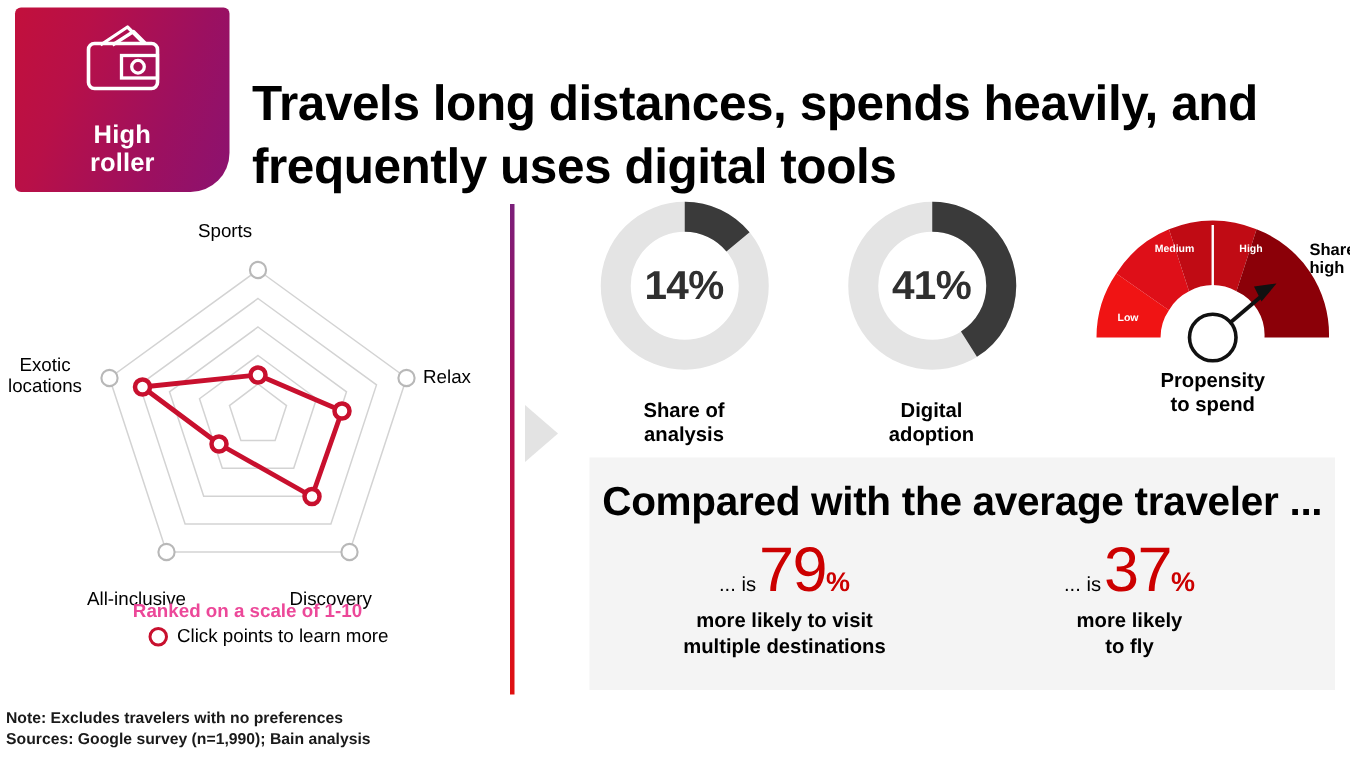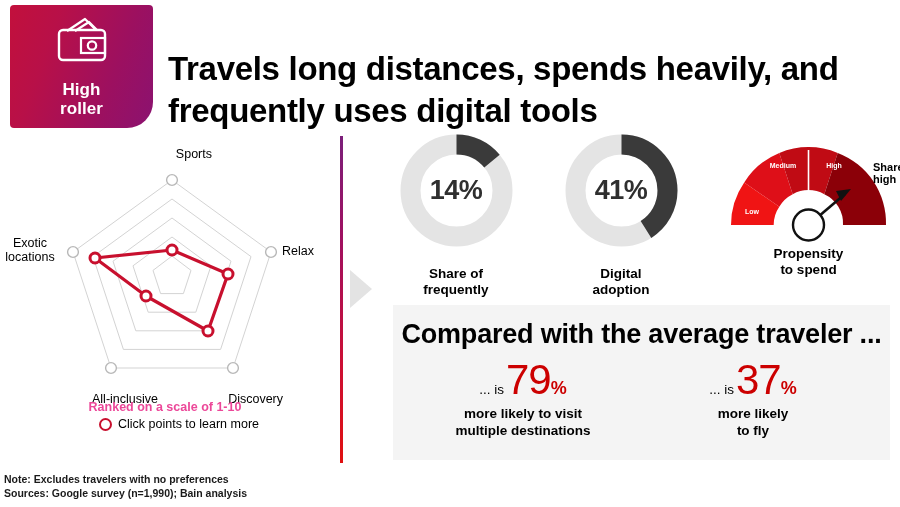--- a/index.html
+++ b/index.html
@@ -66,21 +66,21 @@
     border-bottom: 19px solid transparent;
     border-left: 22px solid #e3e3e3;
   }
 
   
   #radar-panel { position: absolute; left: 0; top: 155px; width: 330px; height: 320px; }
   .radar-axis-label {
     position: absolute;
     font-size: 12.5px;
     color: #000;
-    text-align: right;
+    text-align: left;
     line-height: 1.15;
   }
   #radar-legend {
     position: absolute;
     left: 0; top: 245px; width: 330px;
     text-align: center;
   }
   #radar-legend .legend-title {
     font-size: 12.5px; font-weight: bold; color: #ec4899;
   }
@@ -233,21 +233,21 @@
   <div class="metric" style="left:8px; top:0; width:130px;">
     <div class="donut-wrap" style="margin:0 auto;">
       <svg width="115" height="115" viewBox="0 0 115 115">
         <circle cx="57.5" cy="57.5" r="46" fill="none" stroke="#e4e4e4" stroke-width="20"></circle>
         <circle cx="57.5" cy="57.5" r="46" fill="none" stroke="#3a3a3a" stroke-width="20" stroke-dasharray="40.46 248.6" transform="rotate(-90 57.5 57.5)"></circle>
       </svg>
       <div class="donut-value">14%</div>
     </div>
     <div class="metric-label">
       <span>Share of</span><br>
-      <span>frequently</span>
+      <span>analysis</span>
     </div>
   </div>
 
   <div class="metric" style="left:173px; top:0; width:130px;">
     <div class="donut-wrap" style="margin:0 auto;">
       <svg width="115" height="115" viewBox="0 0 115 115">
         <circle cx="57.5" cy="57.5" r="46" fill="none" stroke="#e4e4e4" stroke-width="20"></circle>
         <circle cx="57.5" cy="57.5" r="46" fill="none" stroke="#3a3a3a" stroke-width="20" stroke-dasharray="118.5 170.6" transform="rotate(-90 57.5 57.5)"></circle>
       </svg>
       <div class="donut-value">41%</div>

